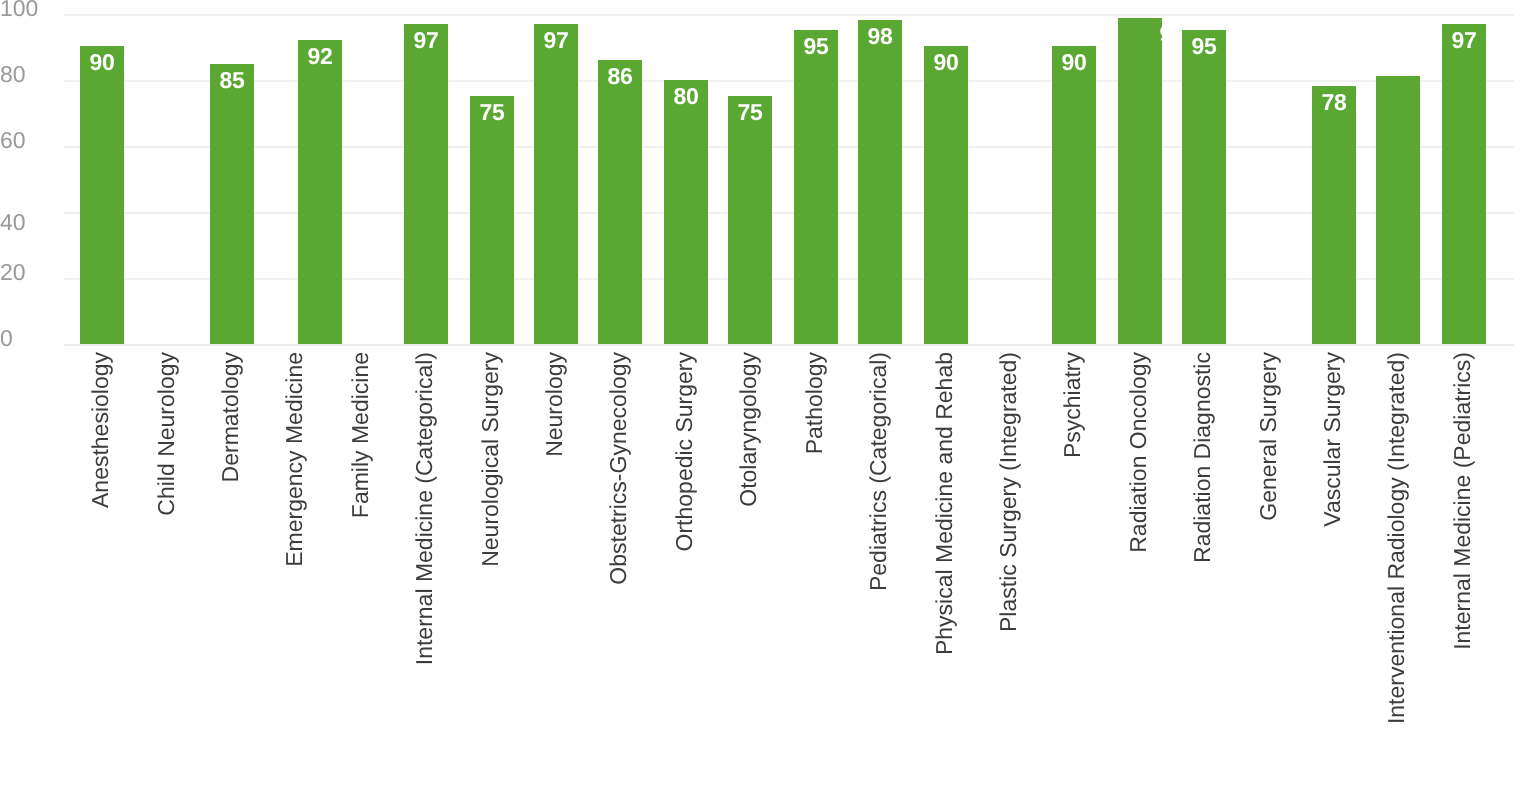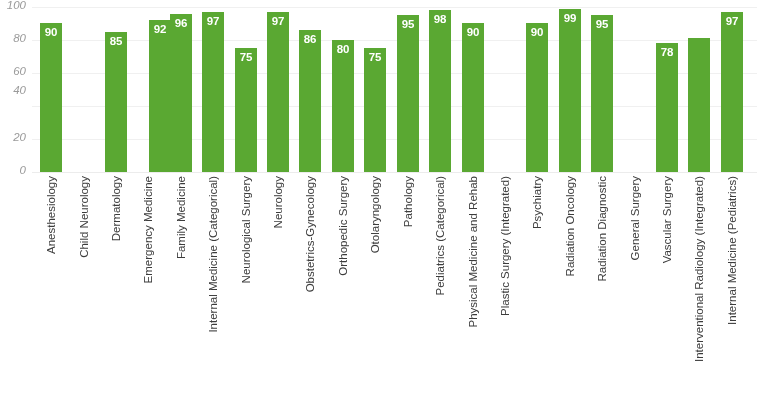--- a/index.html
+++ b/index.html
@@ -37,26 +37,25 @@
     height: 1px;
     background: #f0f0f0;
   }
   .gridline.baseline {
     background: #ececec;
   }
 
   .ytick {
     position: absolute;
     right: 741px;       
-    text-align: right;
+    text-align: left;
     font-size: 11.5px;
     color: #9a9a9a;
     font-family: "Liberation Sans", sans-serif;
     white-space: nowrap;
-    font-style: italic;
   }
 
   #ytick-layer {
     position: absolute;
     left: 0;
     top: 0;
     width: 768px;
     height: 404px;
     pointer-events: none;
   }
@@ -122,21 +121,21 @@
 </style>
 </head>
 <body>
 
 <div id="chart-root">
 
   <div id="ytick-layer">
       <div class="ytick" style="top: -1px;">100</div>
       <div class="ytick" style="top: 32px;">80</div>
       <div class="ytick" style="top: 65px;">60</div>
-      <div class="ytick" style="top: 84px;">40</div>
+      <div class="ytick" style="top: 106px;">40</div>
       <div class="ytick" style="top: 131px;">20</div>
       <div class="ytick" style="top: 164px;">0</div>
     </div>
 
   <div id="plot-area">
       <div class="gridline" style="top: 0px;"></div>
       <div class="gridline" style="top: 33px;"></div>
       <div class="gridline" style="top: 66px;"></div>
       <div class="gridline" style="top: 99px;"></div>
       <div class="gridline" style="top: 132px;"></div>
@@ -146,24 +145,20 @@
         <div class="bar-value" style="color: rgb(255, 255, 255);">90</div>
       </div>
       <div class="bar-group" style="left: 73px; height: 140px;">
         <div class="bar" style="height: 140px; background: rgb(90, 168, 50);"></div>
         <div class="bar-value" style="color: rgb(255, 255, 255);">85</div>
       </div>
       <div class="bar-group" style="left: 105px; height: 152px; margin-left: 12px;">
         <div class="bar" style="height: 152px; background: rgb(90, 168, 50);"></div>
         <div class="bar-value" style="color: rgb(255, 255, 255);">92</div>
       </div>
-      <div class="bar-group" style="left: 138px; height: 158px;">
-        <div class="bar" style="height: 158px; background: rgb(90, 168, 50);"></div>
-        <div class="bar-value" style="color: rgb(255, 255, 255);">96</div>
-      </div>
       <div class="bar-group" style="left: 170px; height: 160px;">
         <div class="bar" style="height: 160px; background: rgb(90, 168, 50);"></div>
         <div class="bar-value" style="color: rgb(255, 255, 255);">97</div>
       </div>
       <div class="bar-group" style="left: 203px; height: 124px;">
         <div class="bar" style="height: 124px; background: rgb(90, 168, 50);"></div>
         <div class="bar-value" style="color: rgb(255, 255, 255);">75</div>
       </div>
       <div class="bar-group" style="left: 235px; height: 160px;">
         <div class="bar" style="height: 160px; background: rgb(90, 168, 50);"></div>
@@ -192,21 +187,21 @@
       <div class="bar-group" style="left: 430px; height: 149px;">
         <div class="bar" style="height: 149px; background: rgb(90, 168, 50);"></div>
         <div class="bar-value" style="color: rgb(255, 255, 255);">90</div>
       </div>
       <div class="bar-group" style="left: 494px; height: 149px;">
         <div class="bar" style="height: 149px; background: rgb(90, 168, 50);"></div>
         <div class="bar-value" style="color: rgb(255, 255, 255);">90</div>
       </div>
       <div class="bar-group" style="left: 527px; height: 163px;">
         <div class="bar" style="height: 163px; background: rgb(90, 168, 50);"></div>
-        <div class="bar-value" style="color: rgb(255, 255, 255);">99</div>
+        <div class="bar-value" style="color: rgb(255, 255, 255); margin-left: 16px;">99</div>
       </div>
       <div class="bar-group" style="left: 559px; height: 157px;">
         <div class="bar" style="height: 157px; background: rgb(90, 168, 50);"></div>
         <div class="bar-value" style="color: rgb(255, 255, 255);">95</div>
       </div>
       <div class="bar-group" style="left: 624px; height: 129px;">
         <div class="bar" style="height: 129px; background: rgb(90, 168, 50);"></div>
         <div class="bar-value" style="color: rgb(255, 255, 255);">78</div>
       </div>
       <div class="bar-group" style="left: 656px; height: 134px;">

